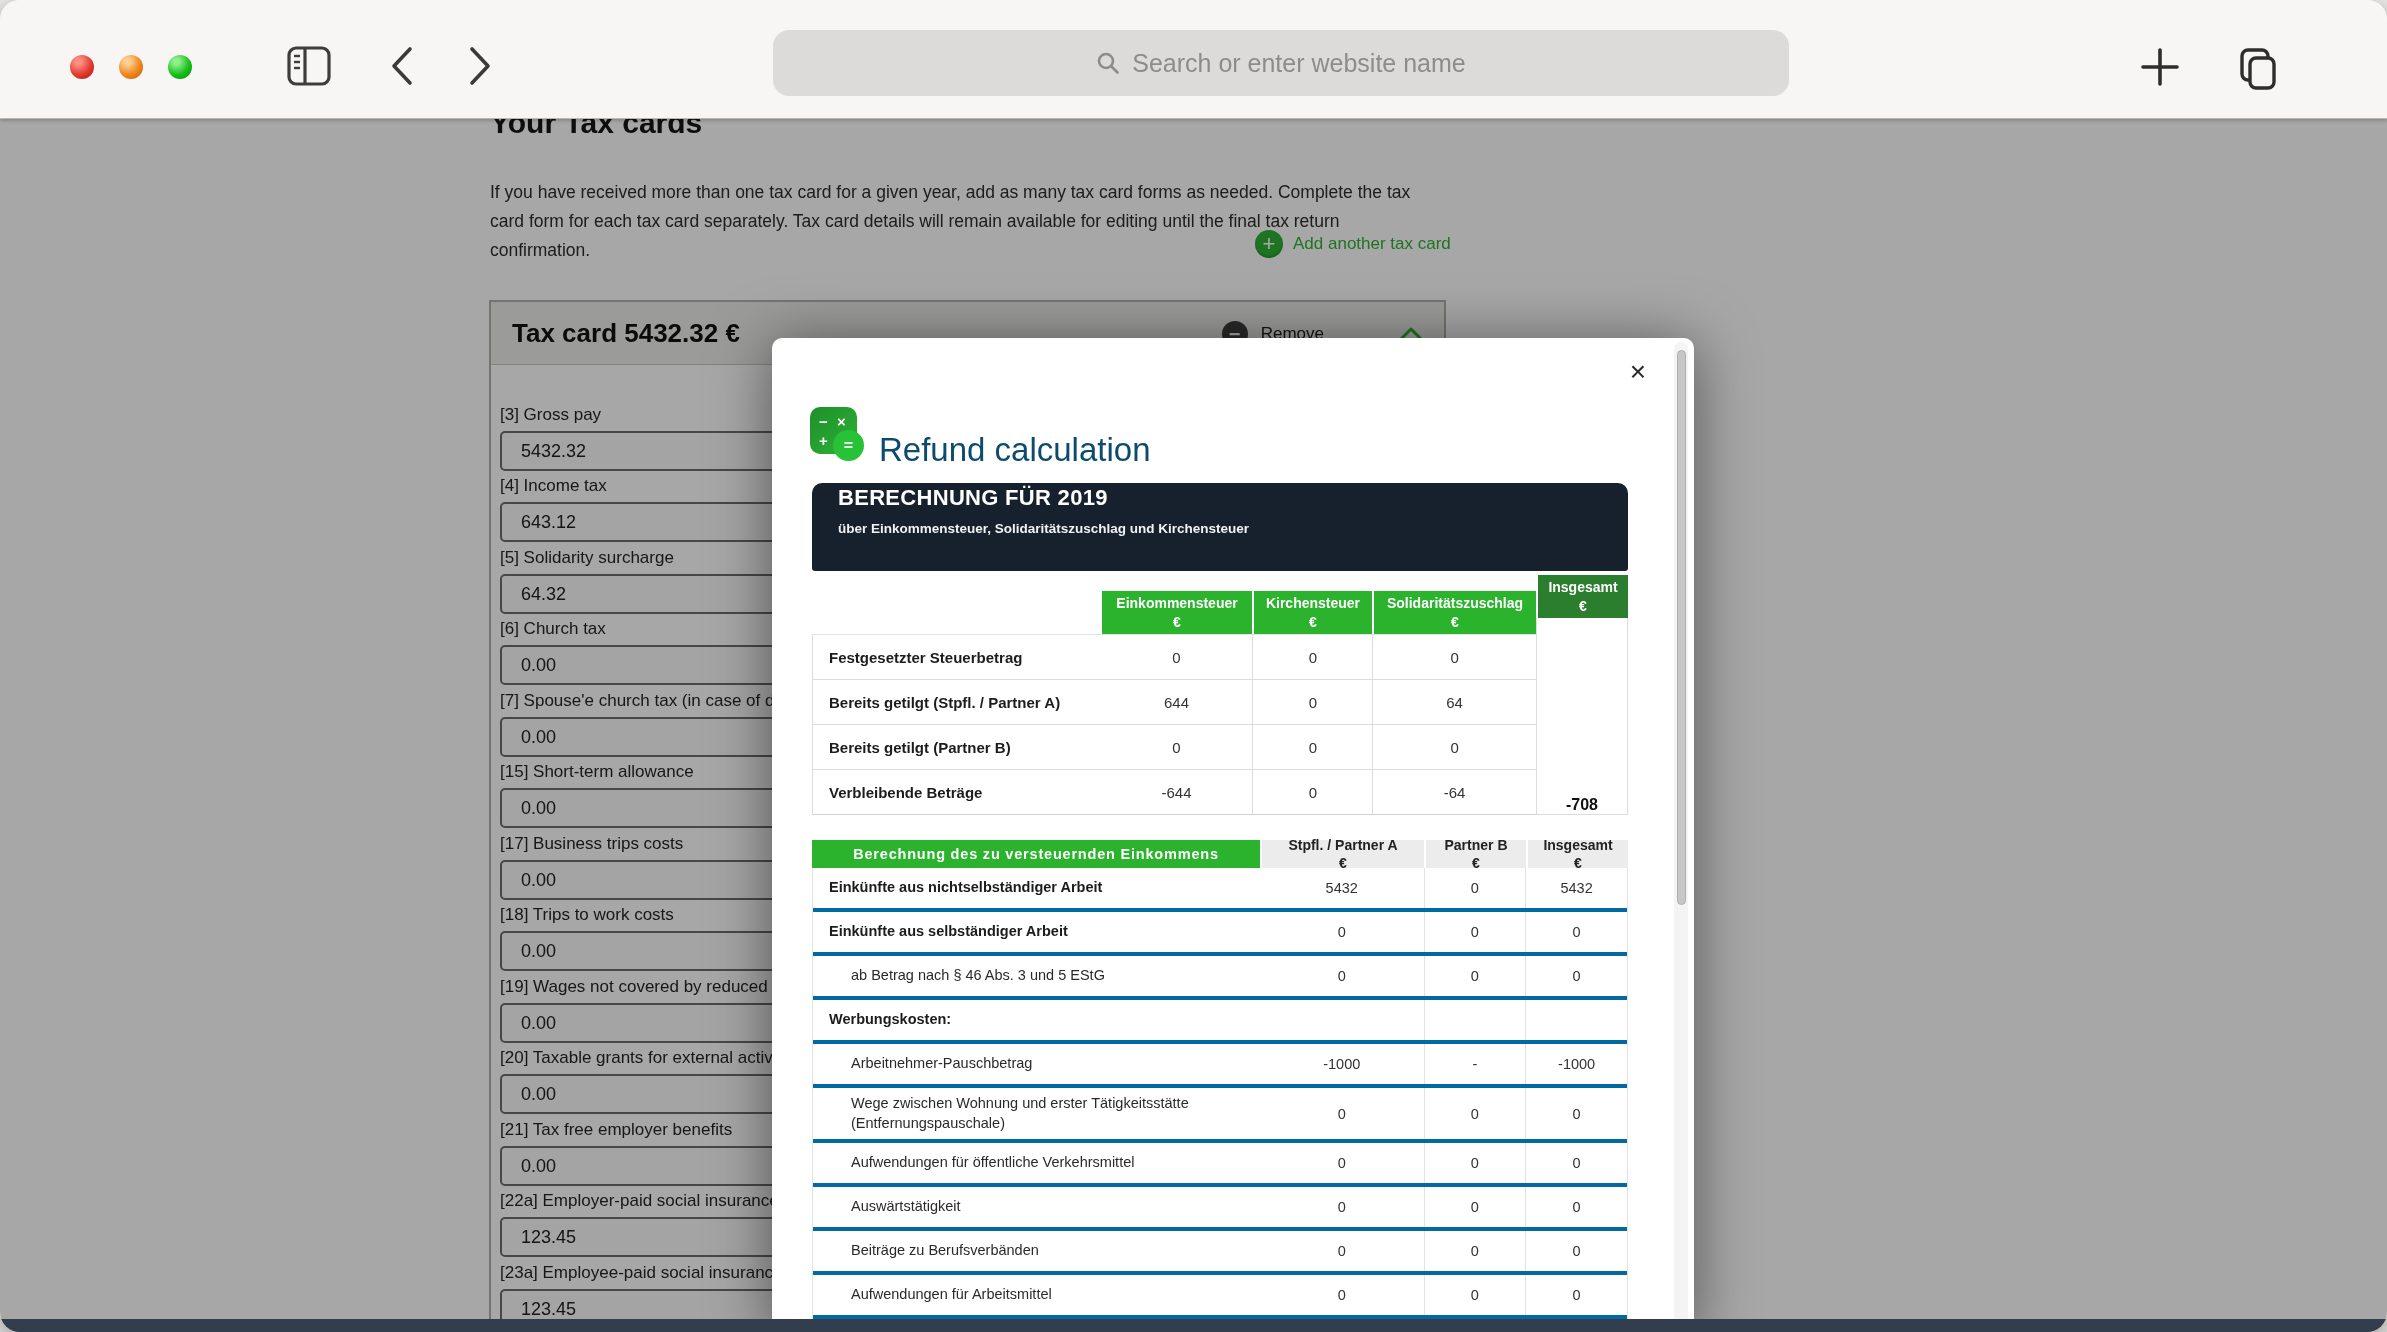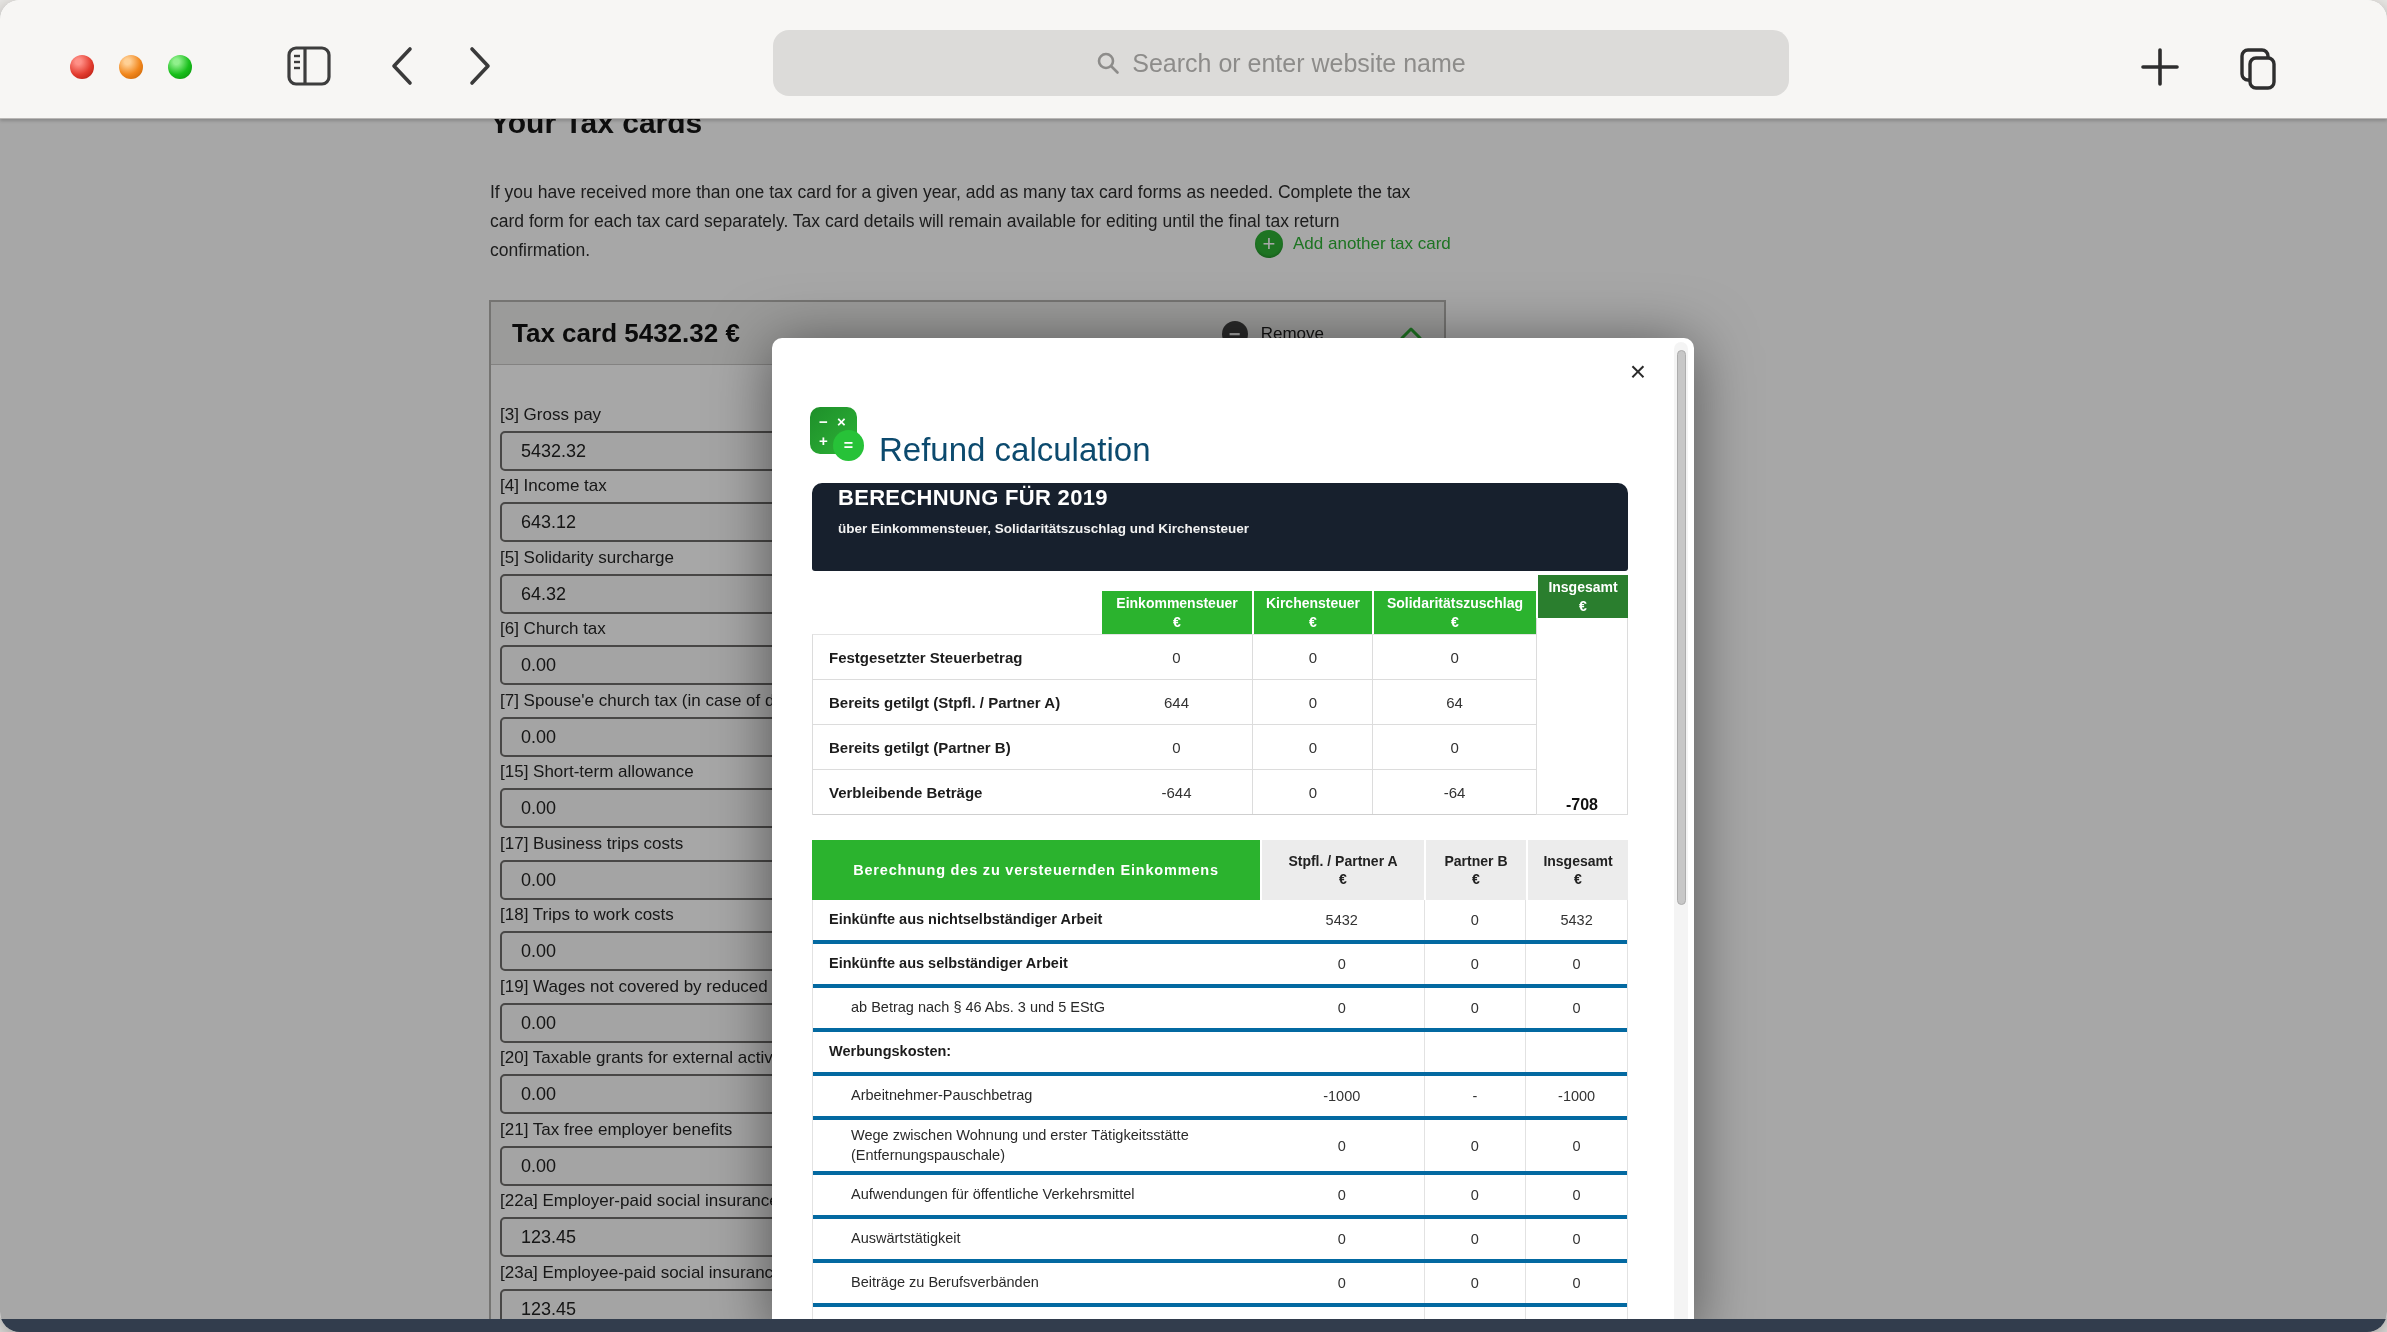--- a/index.html
+++ b/index.html
@@ -92,21 +92,21 @@
   .t1-row .lbl { width:288px; font-weight:bold; padding-left:16px; }
   .t1-row .val { text-align:center; align-self:stretch; display:flex; align-items:center; justify-content:center; color:#333; }
   .t1-row .c-k, .t1-row .c-s { border-left:1px solid #dcdcdc; }
   .t1-total { width:92px; display:flex; flex-direction:column; }
   .t1-total .gh { width:100%; height:43px; background:#2a7e2e; }
   .t1-total-body { flex:1; border:1px solid #dcdcdc; border-top:none; display:flex; align-items:flex-end;
                    justify-content:center; font-weight:bold; font-size:16px; color:#111; }
 
   
   .t2 { position:absolute; left:40px; top:502px; width:816px; font-size:14.5px; color:#1c1c1c; }
-  .t2-hrow { display:flex; height:60px; }
+  .t2-hrow { display:flex; height:28px; }
   .t2-hgreen { width:448px; background:#2bb32e; color:#fff; font-weight:bold; font-size:14.5px; letter-spacing:.8px;
                display:flex; align-items:center; justify-content:center; }
   .t2-hgray { background:#ececec; color:#222; font-weight:bold; font-size:14px; text-align:right;
               display:flex; flex-direction:column; align-items:center; justify-content:center; line-height:1.3;
               border-left:2px solid #fff; }
   .c-a { width:164px; } .c-b { width:102px; } .c-i { width:102px; }
   .t2-body { border-left:1px solid #e2e2e2; border-right:1px solid #e2e2e2; }
   .t2-row { display:flex; min-height:44px; border-bottom:4px solid #0369a1; align-items:center; }
   .t2-row .lbl { width:448px; font-weight:bold; padding:6px 10px 6px 16px; line-height:1.35; }
   .t2-row .lbl.ind { font-weight:normal; padding-left:38px; color:#2a2a2a; }

